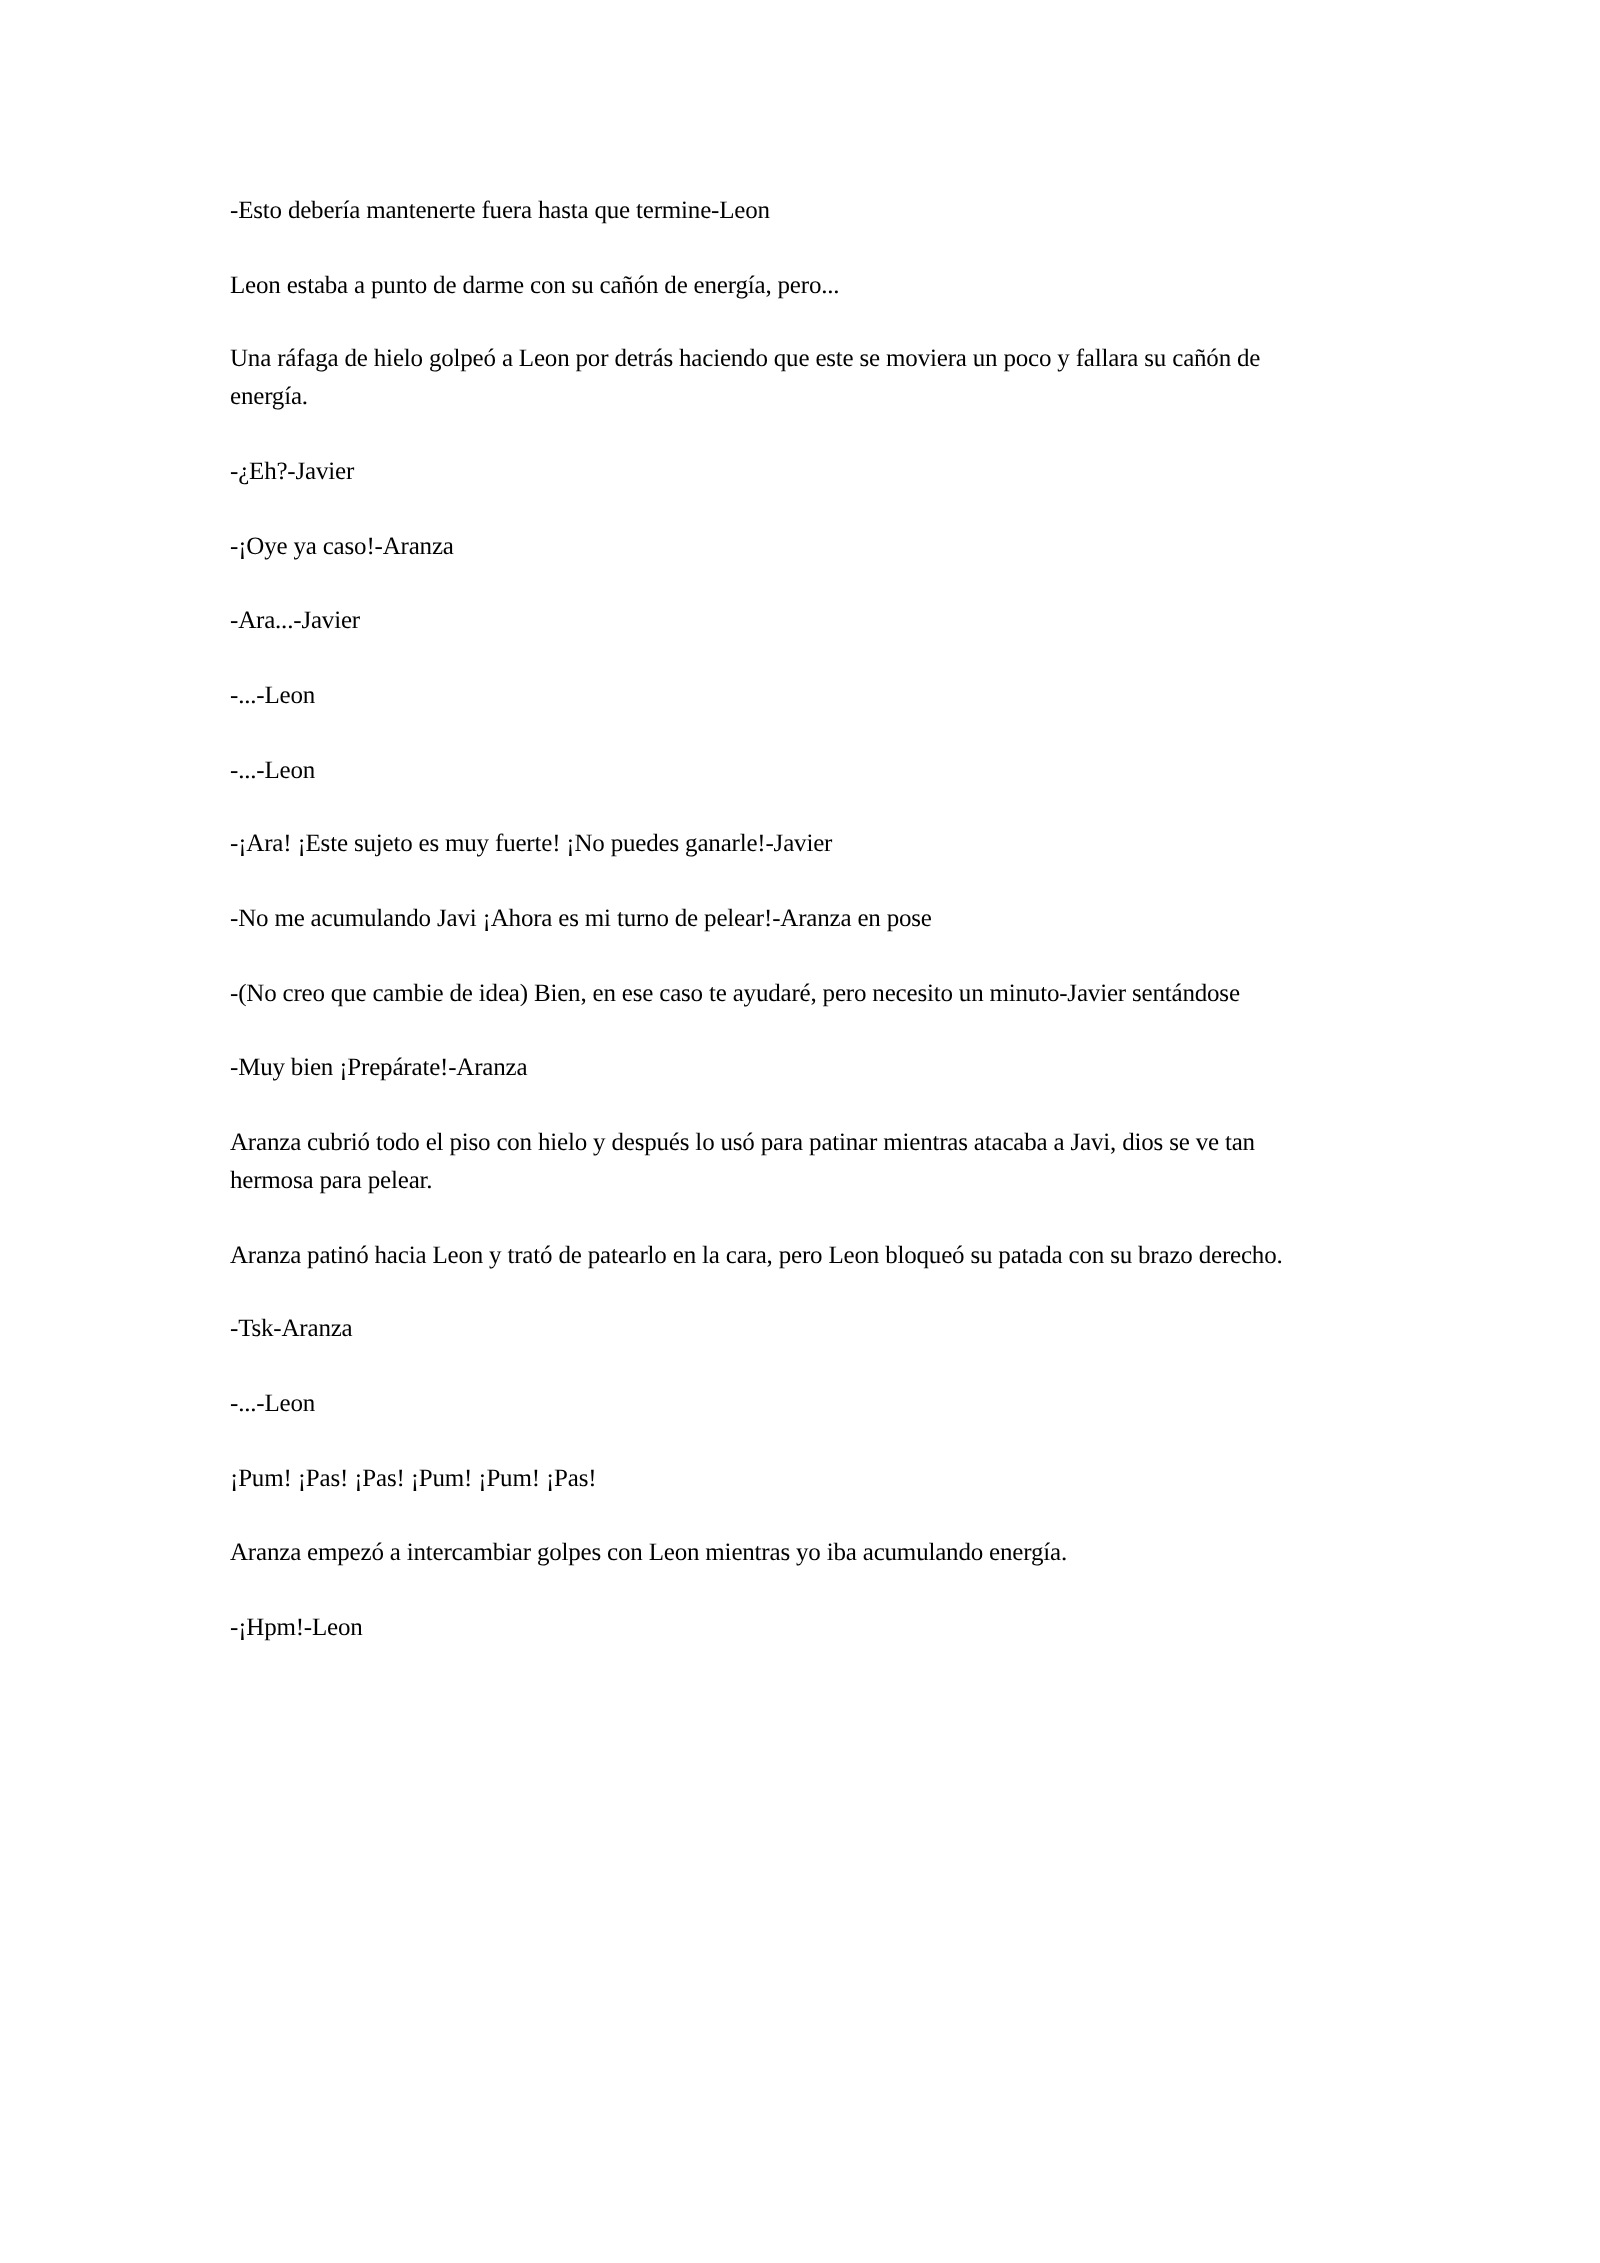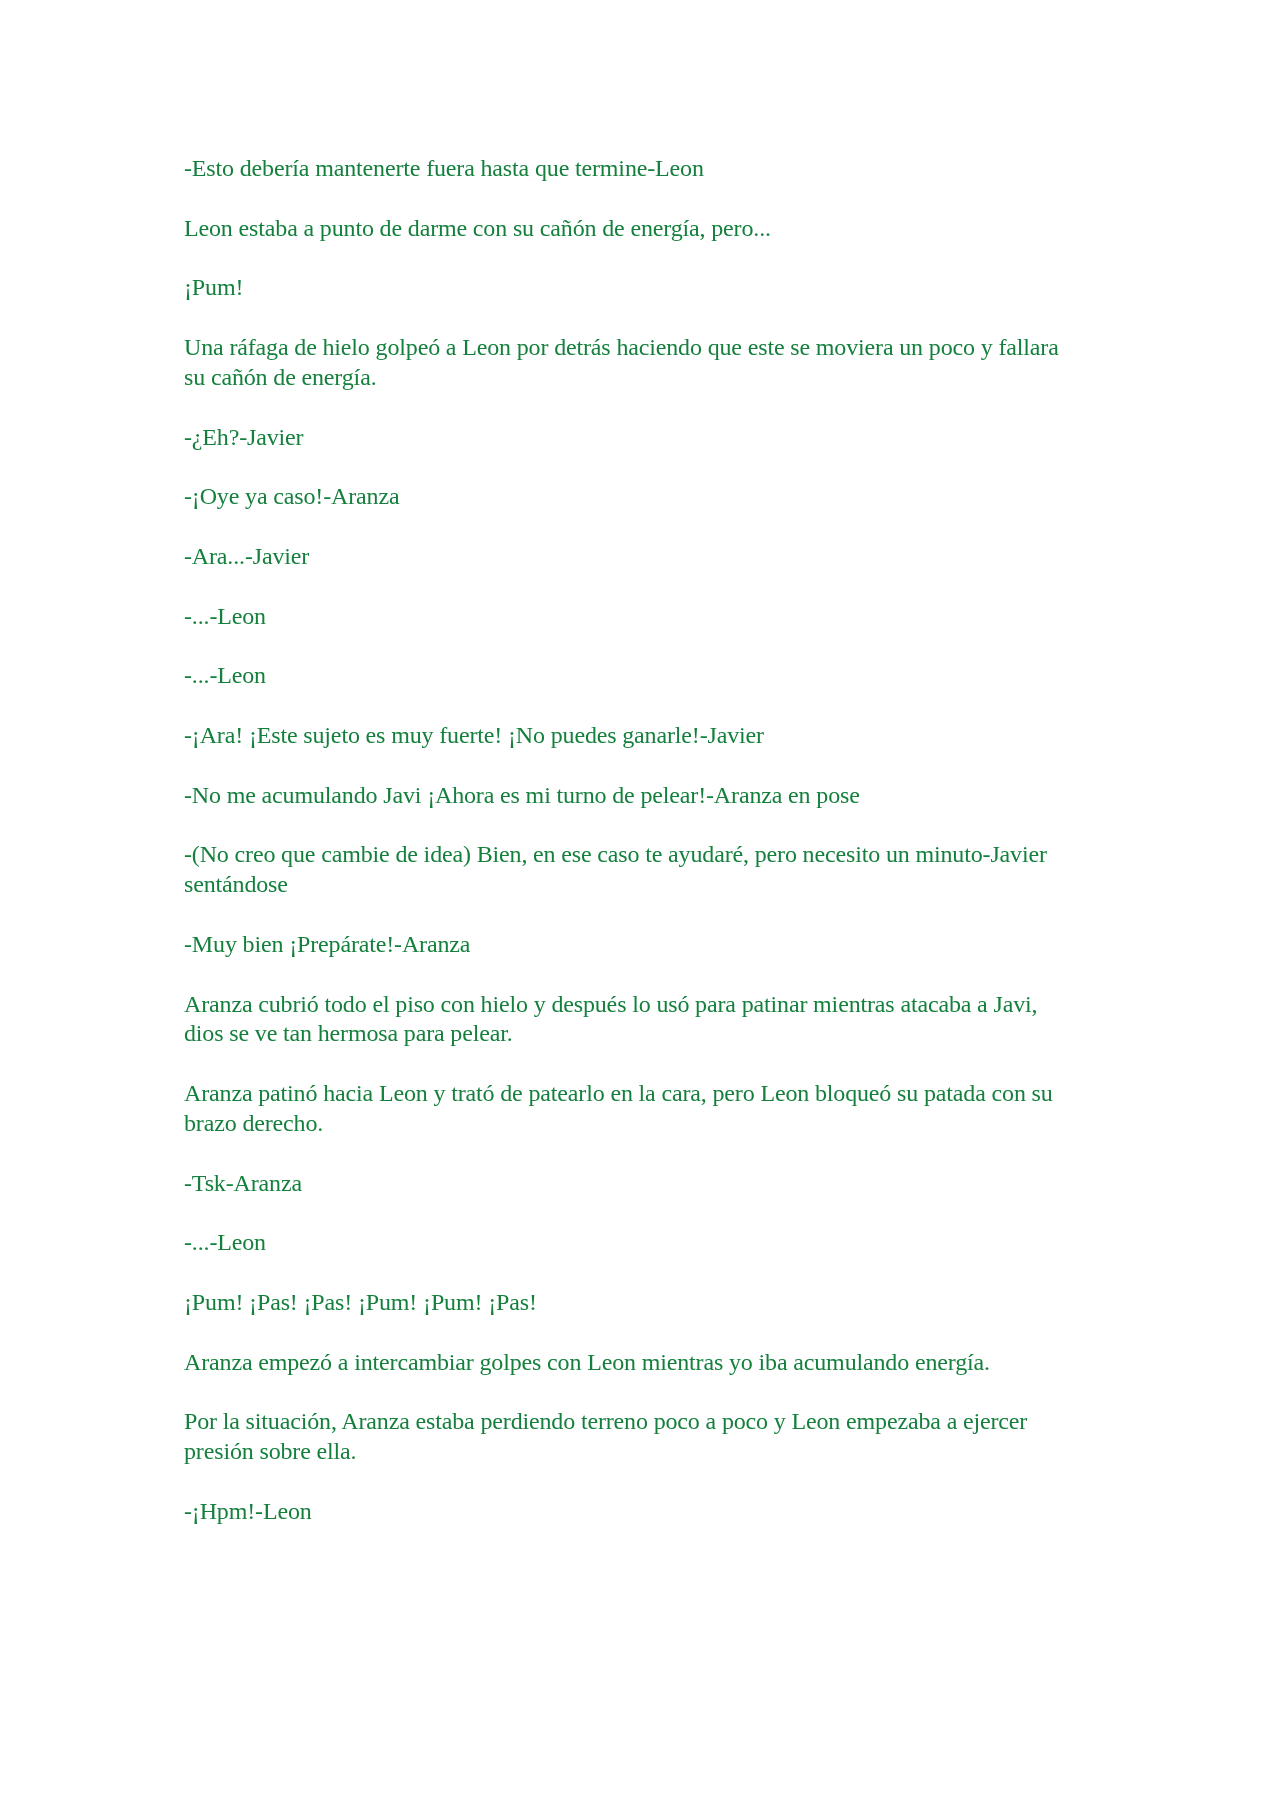--- a/index.html
+++ b/index.html
@@ -20,51 +20,49 @@
       width: 1280px;
       height: 1810px;
       background: #ffffff;
     }
     .content {
       position: absolute;
       left: 184px;
       top: 154px;
       width: 890px;
       font-family: "Liberation Serif", "DejaVu Serif", serif;
-      font-size: 24px;
+      font-size: 20px;
       line-height: 29.85px;
-      color: #15803d;
+      color: #000000;
       letter-spacing: -0.15px;
     }
     .para {
       margin: 0 0 29.85px 0;
       padding: 0;
       white-space: normal;
     }
   </style>
 </head>
 <body>
 
 <div class="page">
   <div class="content">
     <p class="para">-Esto debería mantenerte fuera hasta que termine-Leon</p>
     <p class="para">Leon estaba a punto de darme con su cañón de energía, pero...</p>
-    <p class="para">¡Pum!</p>
     <p class="para">Una ráfaga de hielo golpeó a Leon por detrás haciendo que este se moviera un poco y fallara su cañón de energía.</p>
     <p class="para">-¿Eh?-Javier</p>
     <p class="para">-¡Oye ya caso!-Aranza</p>
     <p class="para">-Ara...-Javier</p>
     <p class="para">-...-Leon</p>
     <p class="para">-...-Leon</p>
     <p class="para">-¡Ara! ¡Este sujeto es muy fuerte! ¡No puedes ganarle!-Javier</p>
     <p class="para">-No me acumulando Javi ¡Ahora es mi turno de pelear!-Aranza en pose</p>
     <p class="para">-(No creo que cambie de idea) Bien, en ese caso te ayudaré, pero necesito un minuto-Javier sentándose</p>
     <p class="para">-Muy bien ¡Prepárate!-Aranza</p>
     <p class="para">Aranza cubrió todo el piso con hielo y después lo usó para patinar mientras atacaba a Javi, dios se ve tan hermosa para pelear.</p>
     <p class="para">Aranza patinó hacia Leon y trató de patearlo en la cara, pero Leon bloqueó su patada con su brazo derecho.</p>
     <p class="para">-Tsk-Aranza</p>
     <p class="para">-...-Leon</p>
     <p class="para">¡Pum! ¡Pas! ¡Pas! ¡Pum! ¡Pum! ¡Pas!</p>
     <p class="para">Aranza empezó a intercambiar golpes con Leon mientras yo iba acumulando energía.</p>
-    <p class="para">Por la situación, Aranza estaba perdiendo terreno poco a poco y Leon empezaba a ejercer presión sobre ella.</p>
     <p class="para">-¡Hpm!-Leon</p>
   </div>
 </div>
 
 </body></html>

